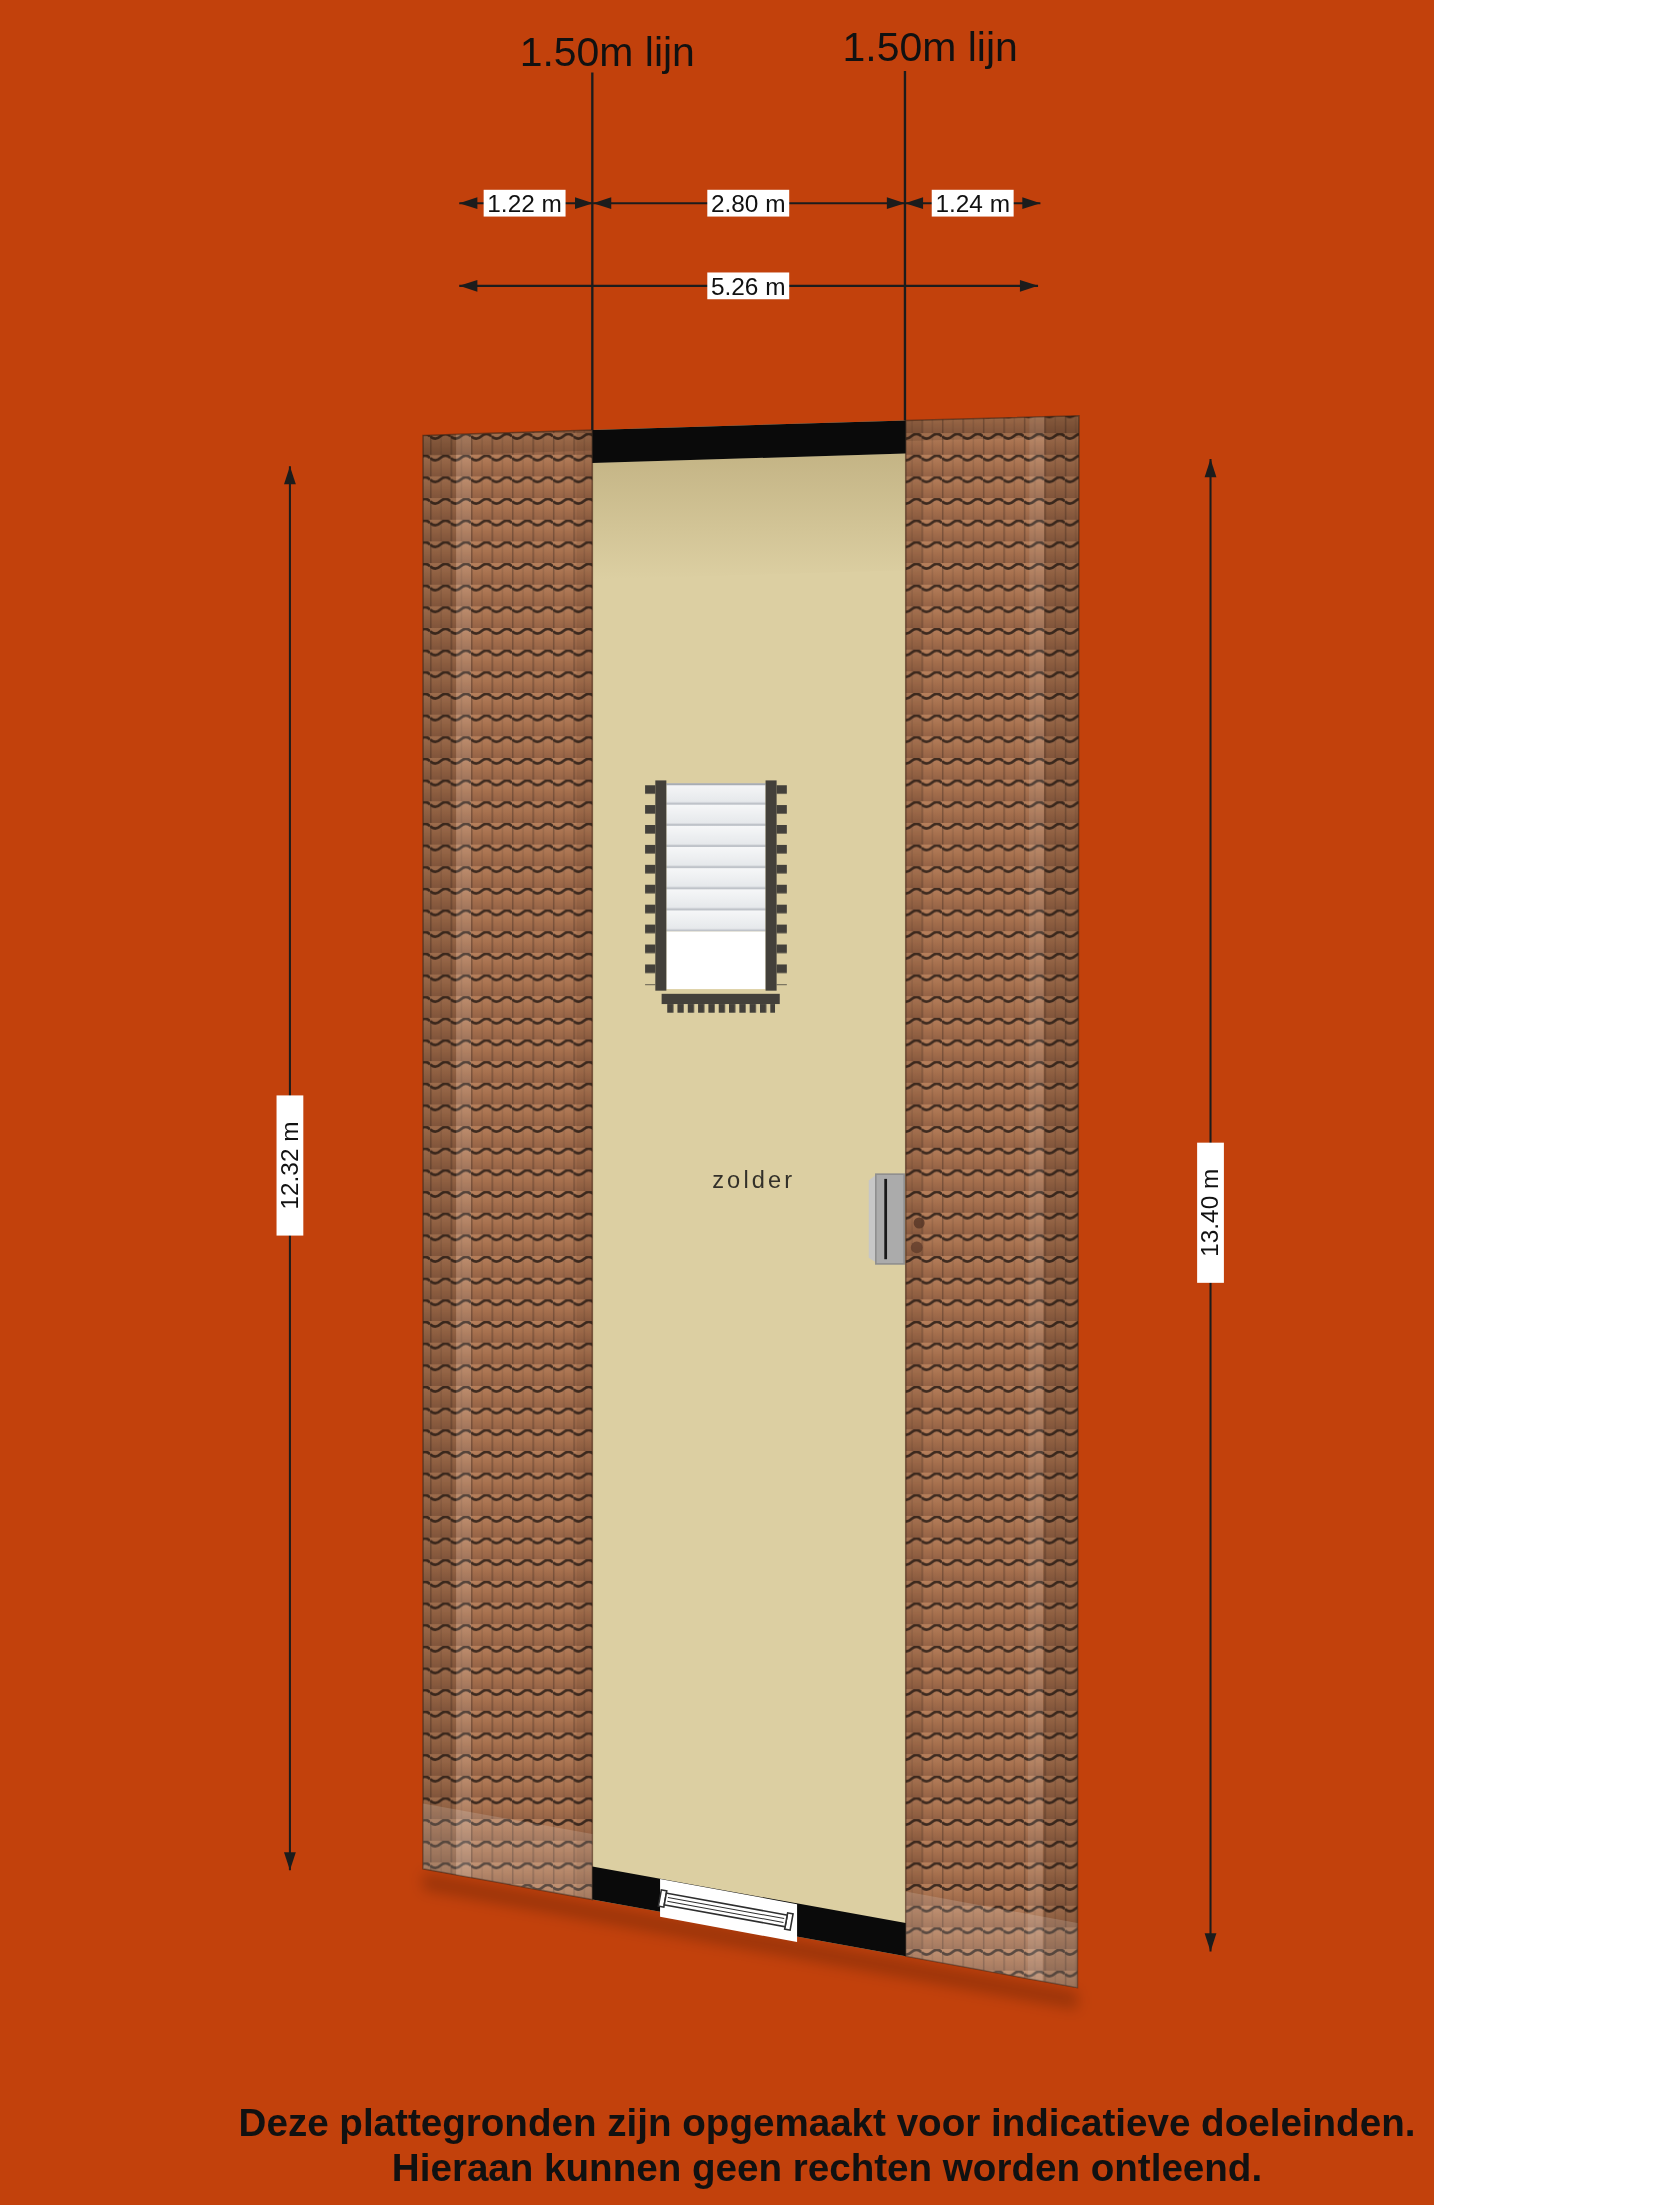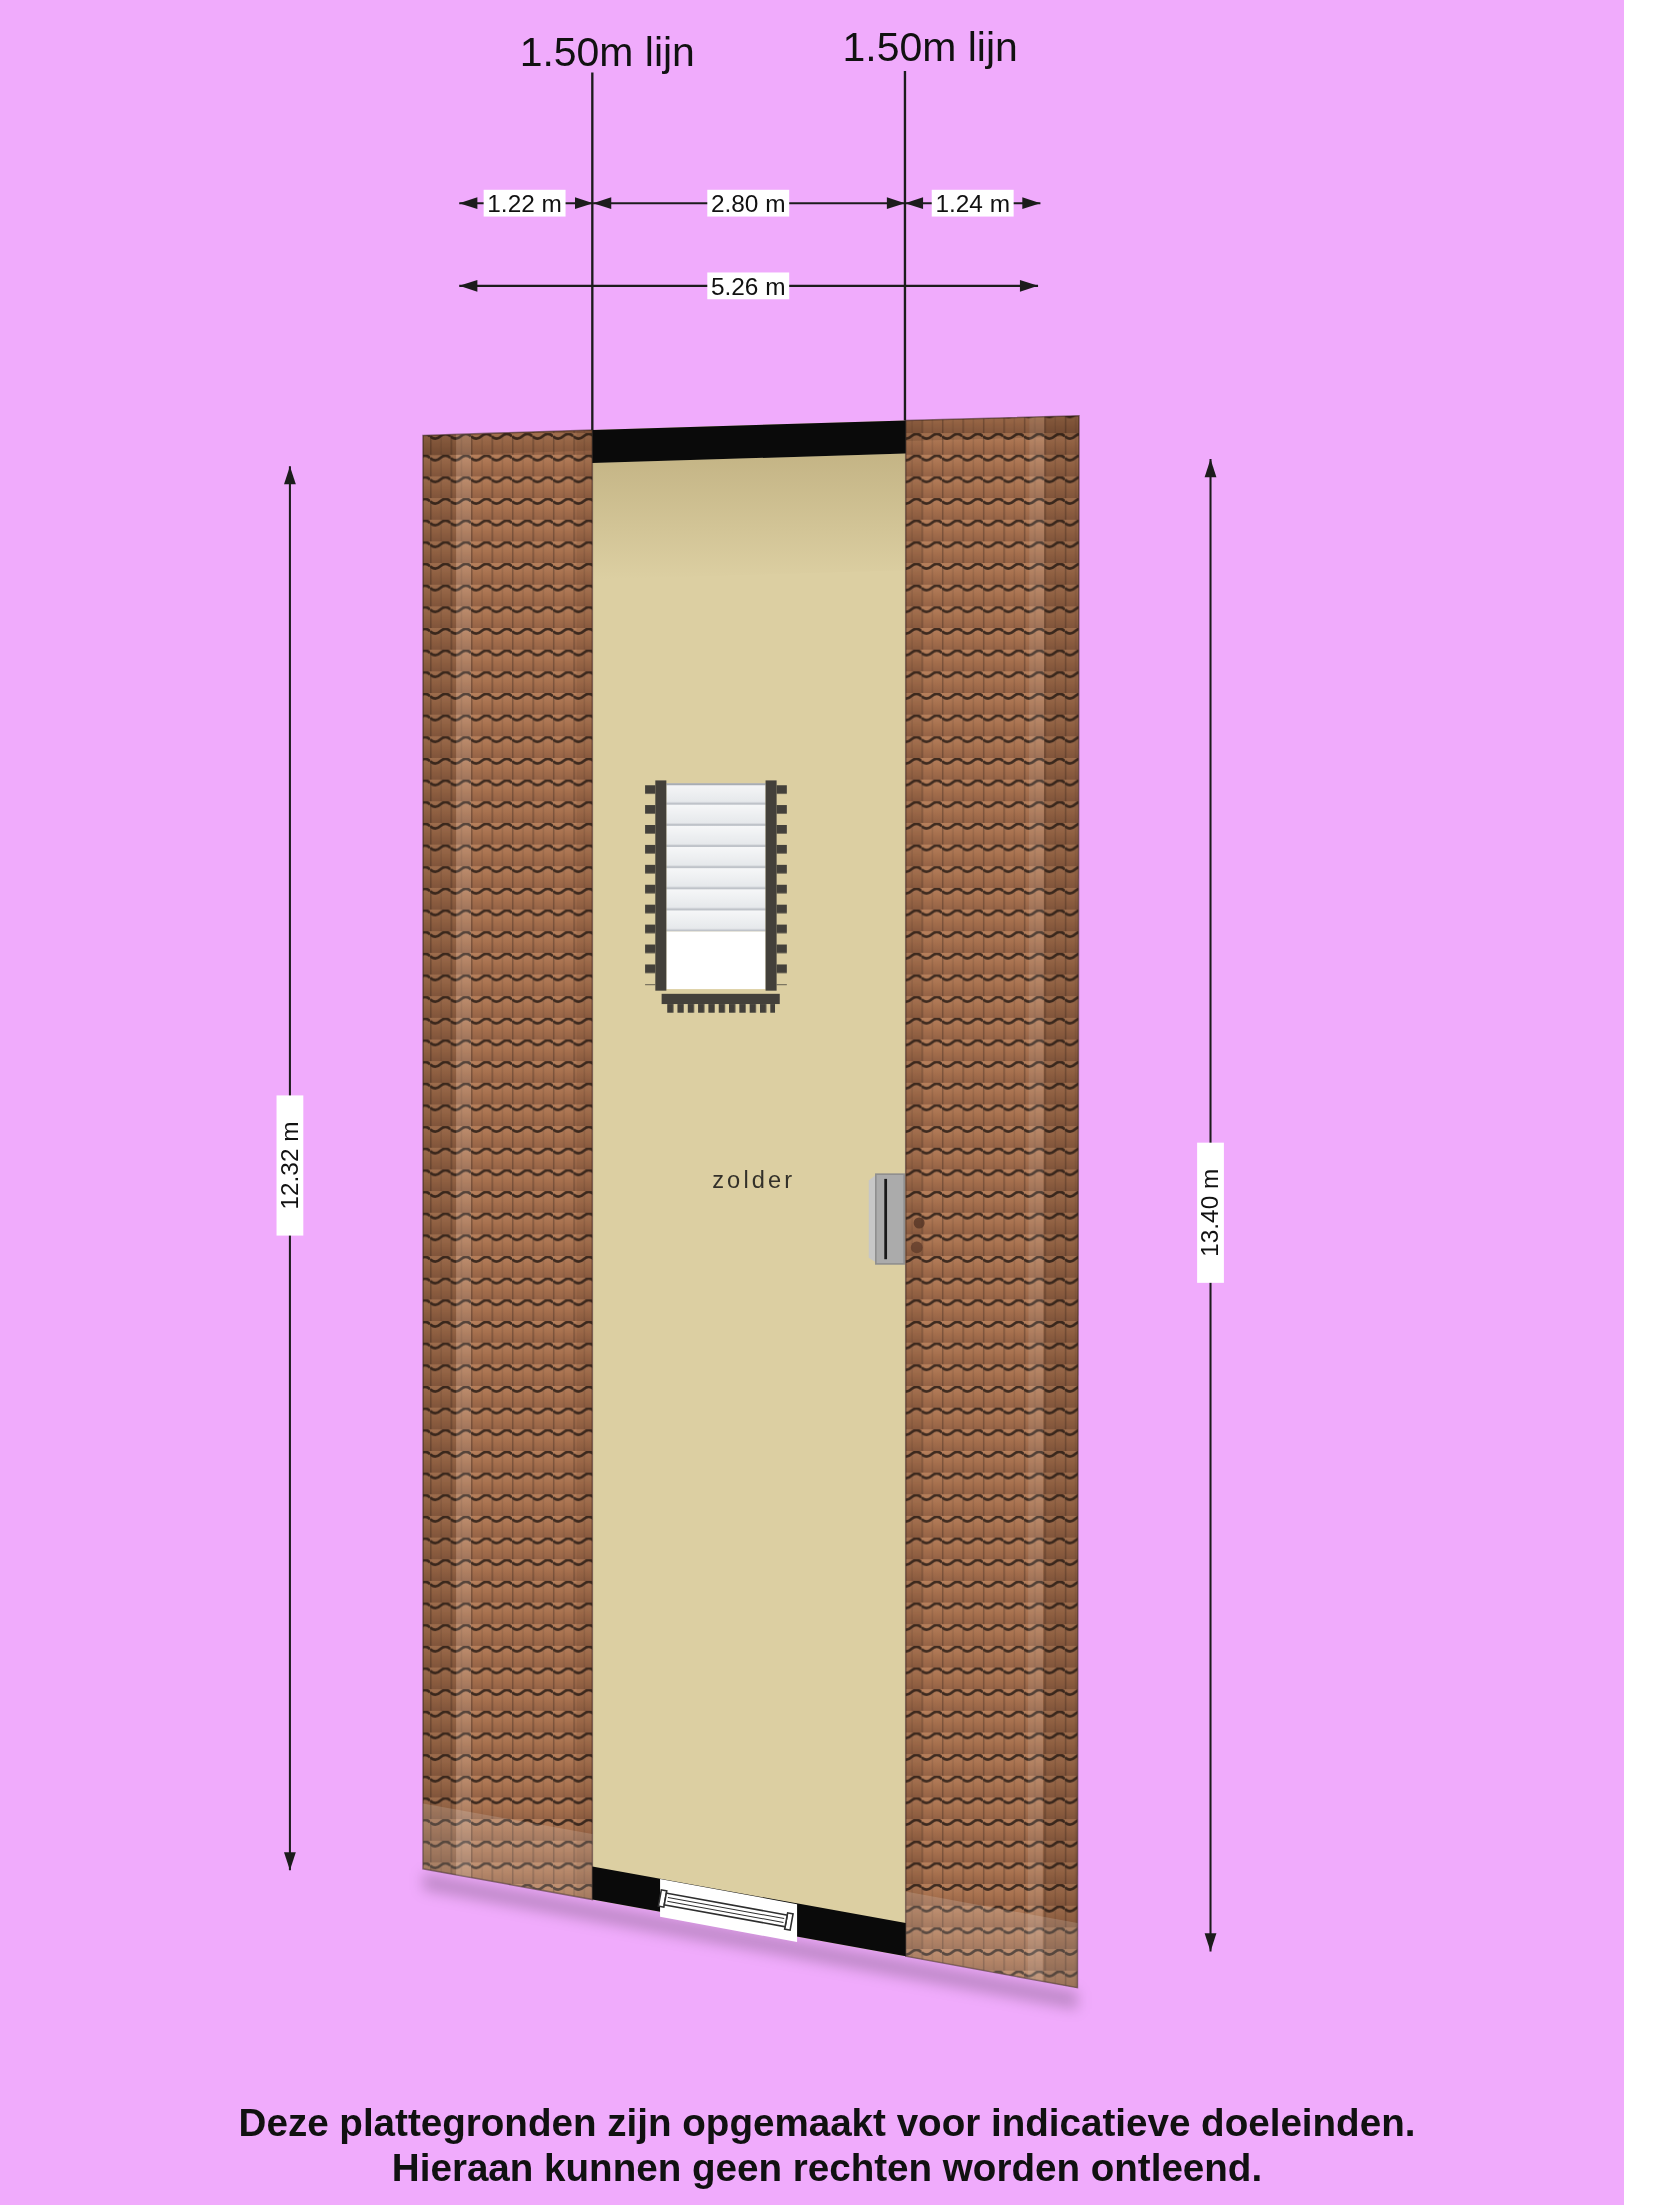--- a/index.html
+++ b/index.html
@@ -1,16 +1,16 @@
 <!DOCTYPE html>
 <html style="font-size:12.6px"><head>
 <meta charset="utf-8">
 <style>
   html,body{margin:0;padding:0;background:#ffffff;}
-  .page{position:relative;width:1624px;height:2205px;background:#f0abfc;overflow:hidden;
+  .page{position:relative;width:1434px;height:2205px;background:#c2410c;overflow:hidden;
         font-family:"Liberation Sans", sans-serif;}
   svg{display:block;}
   text{font-family:"Liberation Sans", sans-serif;}
   .lbl{font-size:52px;}
   .dim{font-size:31px;}
   .room{font-size:30px;letter-spacing:4px;}
   .foot{font-size:49px;font-weight:bold;}
 </style>
 </head>
 <body>

